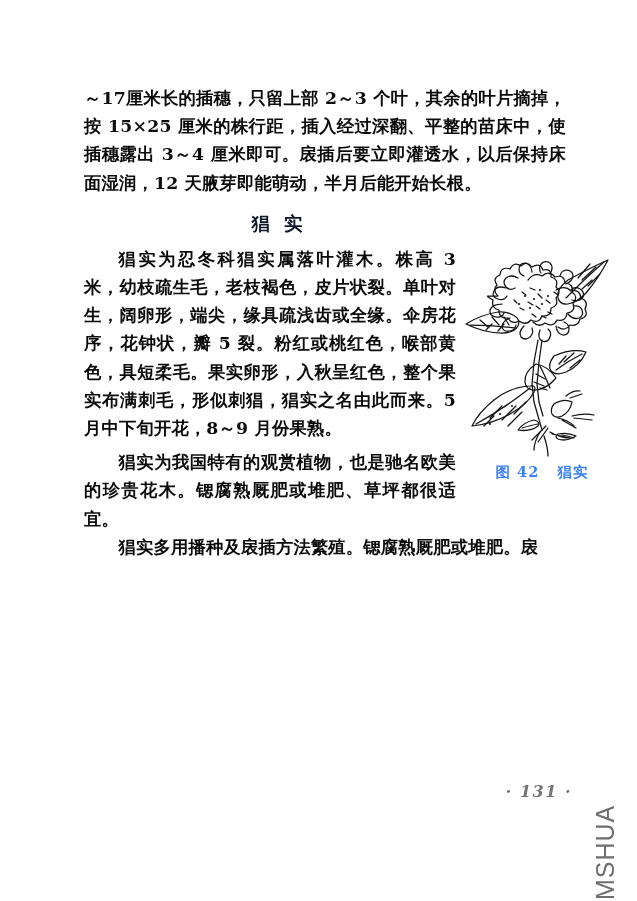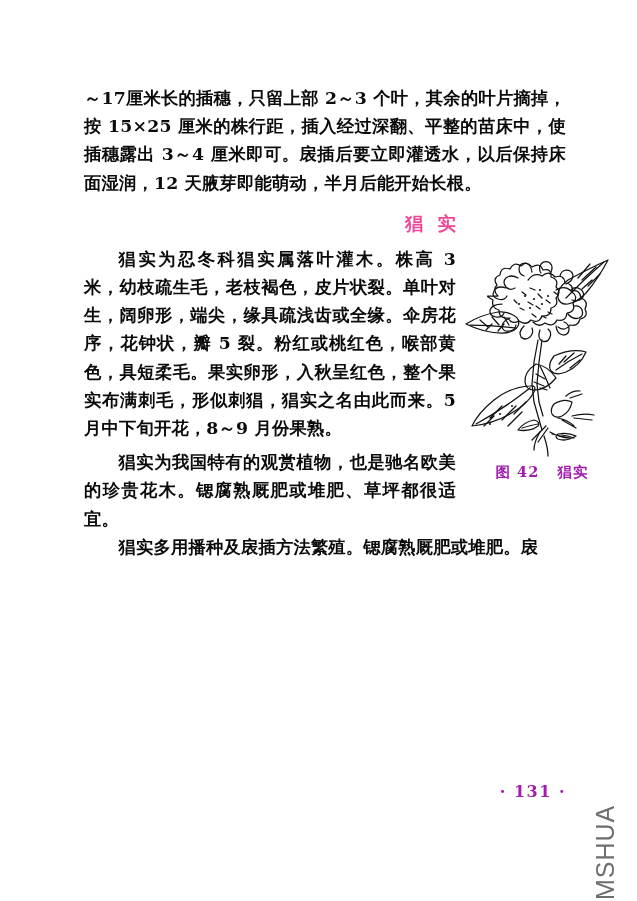--- a/index.html
+++ b/index.html
@@ -40,60 +40,62 @@
   
   p.wrap {
     width: 372px;
   }
 
   h2.section-title {
     margin: 0;
     font-size: 18.5px;
     line-height: 30px;
     font-weight: 700;
-    text-align: right;
+    text-align: center;
     letter-spacing: 14px;
     padding-top: 12px;
     padding-bottom: 6px;
     padding-left: 14px;
     width: 372px;
-    color: #ec4899;
+    color: #0f172a;
   }
 
   .spacer-sm { height: 6px; }
 
   
   .figure {
     position: absolute;
     left: 462px;
     top: 244px;
     width: 160px;
     text-align: center;
   }
   .figure svg { display: block; }
   .fig-caption {
     margin-top: 4px;
     font-size: 14.5px;
     font-weight: 700;
     letter-spacing: 1px;
-    color: #a21caf;
+    color: #3b82f6;
     white-space: pre;
   }
 
   
   .page-number {
     position: absolute;
     left: 0;
     top: 782px;
     width: 566px;
     text-align: right;
     font-size: 16px;
+    font-style: italic;
     font-weight: 600;
     letter-spacing: 1.5px;
-    color: #a21caf;
+    color: #737373;
+    padding-left: 6px;
   }
 
   
   .watermark {
     position: absolute;
     left: 585px;
     top: 790px;
     width: 40px;
     height: 110px;
     color: #6e6e6e;

